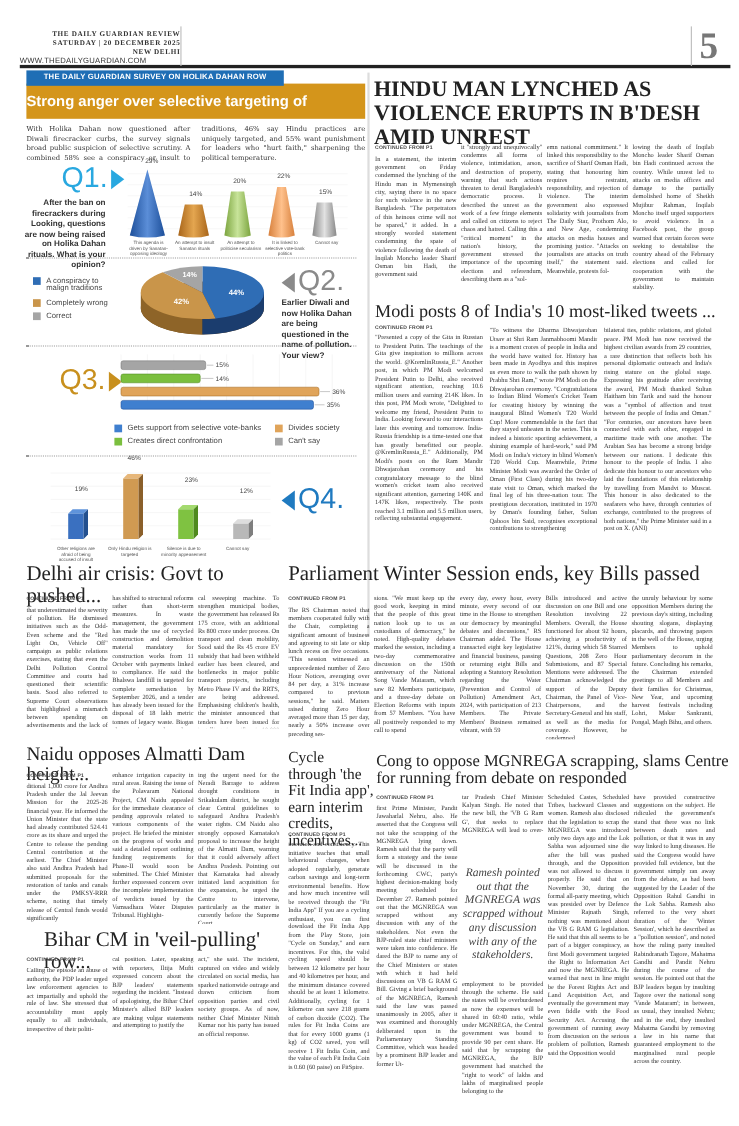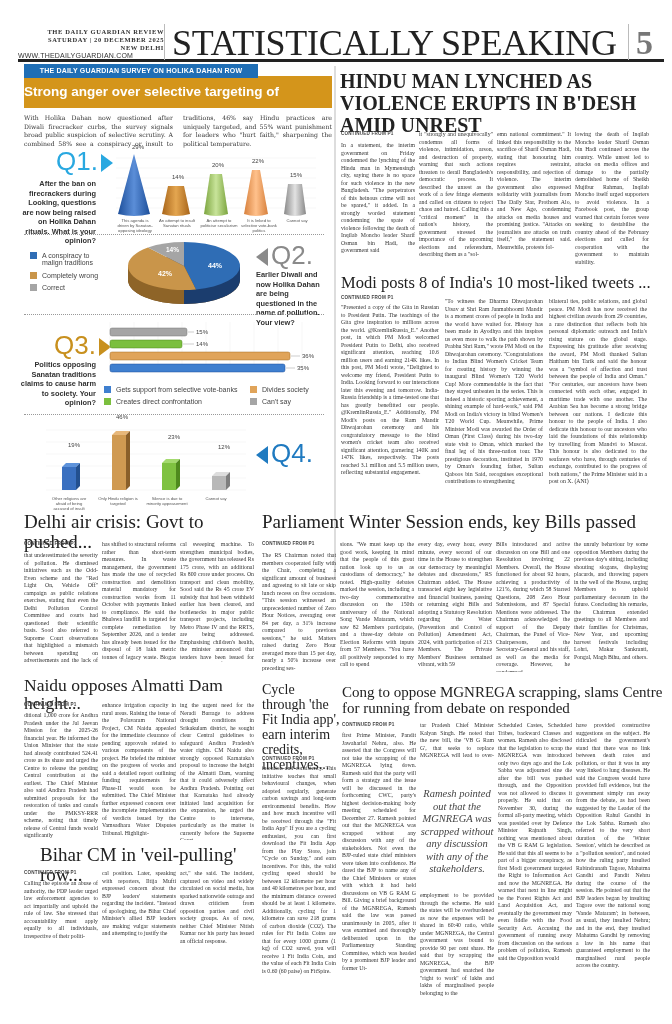--- a/index.html
+++ b/index.html
@@ -38,21 +38,20 @@
 <body>
 
 <header class="mast">
   <div class="meta">
     <div>THE DAILY GUARDIAN REVIEW</div>
     <div>SATURDAY | 20 DECEMBER 2025</div>
     <div>NEW DELHI</div>
   </div>
   <div class="url">WWW.THEDAILYGUARDIAN.COM</div>
   <div class="vsep"></div>
-  <div class="title">STATISTICALLY SPEAKING</div>
   <div class="vsep2"></div>
   <div class="pg">5</div>
 </header>
 
 <section class="survey">
   <div class="sv-head">Strong anger over selective targeting of tradition</div>
   <div class="sv-banner" style="top:-2px">THE DAILY GUARDIAN SURVEY ON HOLIKA DAHAN ROW</div>
   <div class="sv-intro">With Holika Dahan now questioned after Diwali firecracker curbs, the survey signals broad public suspicion of selective scrutiny. A combined 58% see a conspiracy or insult to traditions, 46% say Hindu practices are uniquely targeted, and 55% want punishment for leaders who "hurt faith," sharpening the political temperature.</div>
 
   <div class="qnum" style="left:56px;top:82px;color:#29a8e0"><span>Q1.</span><span class="tri-r" style="border-left-color:#29a8e0"></span></div>
@@ -132,21 +131,20 @@
     <path d="M58 28 L22 9.5 A56 24 0 0 1 58 4Z" fill="#a5a5a5"></path>
     <text x="82" y="30" font-family="Liberation Sans, sans-serif" font-size="7" font-weight="bold" fill="#fff">44%</text>
     <text x="32" y="38" font-family="Liberation Sans, sans-serif" font-size="7" font-weight="bold" fill="#fff">42%</text>
     <text x="40" y="14" font-family="Liberation Sans, sans-serif" font-size="6.5" font-weight="bold" fill="#fff">14%</text>
   </svg>
   <div class="qnum" style="left:256px;top:176px;color:#8a8a8a"><span class="tri-l" style="border-right-color:#8a8a8a"></span><span>Q2.</span></div>
   <div class="qtext" style="left:256px;top:204px;width:72px">Earlier Diwali and now Holika Dahan are being questioned in the name of pollution. Your view?</div>
   <div class="dots" style="top:248px"></div>
 
   <div class="qnum" style="left:54px;top:266px;color:#c8901e"><span>Q3.</span><span class="tri-r" style="border-left-color:#c8901e"></span></div>
-  <div class="qtext" style="left:20px;top:294px;width:76px;text-align:right">Politics opposing Sanatan traditions claims to cause harm to society. Your opinion?</div>
   <svg class="chart" style="left:108px;top:256px" width="210" height="60">
     <g stroke="#eee" stroke-width=".5">
         <line x1="2" y1="0" x2="2" y2="50"></line>
         <line x1="26" y1="0" x2="26" y2="50"></line>
         <line x1="50" y1="0" x2="50" y2="50"></line>
         <line x1="74" y1="0" x2="74" y2="50"></line>
         <line x1="98" y1="0" x2="98" y2="50"></line>
         <line x1="122" y1="0" x2="122" y2="50"></line>
         <line x1="146" y1="0" x2="146" y2="50"></line>
         <line x1="170" y1="0" x2="170" y2="50"></line>

